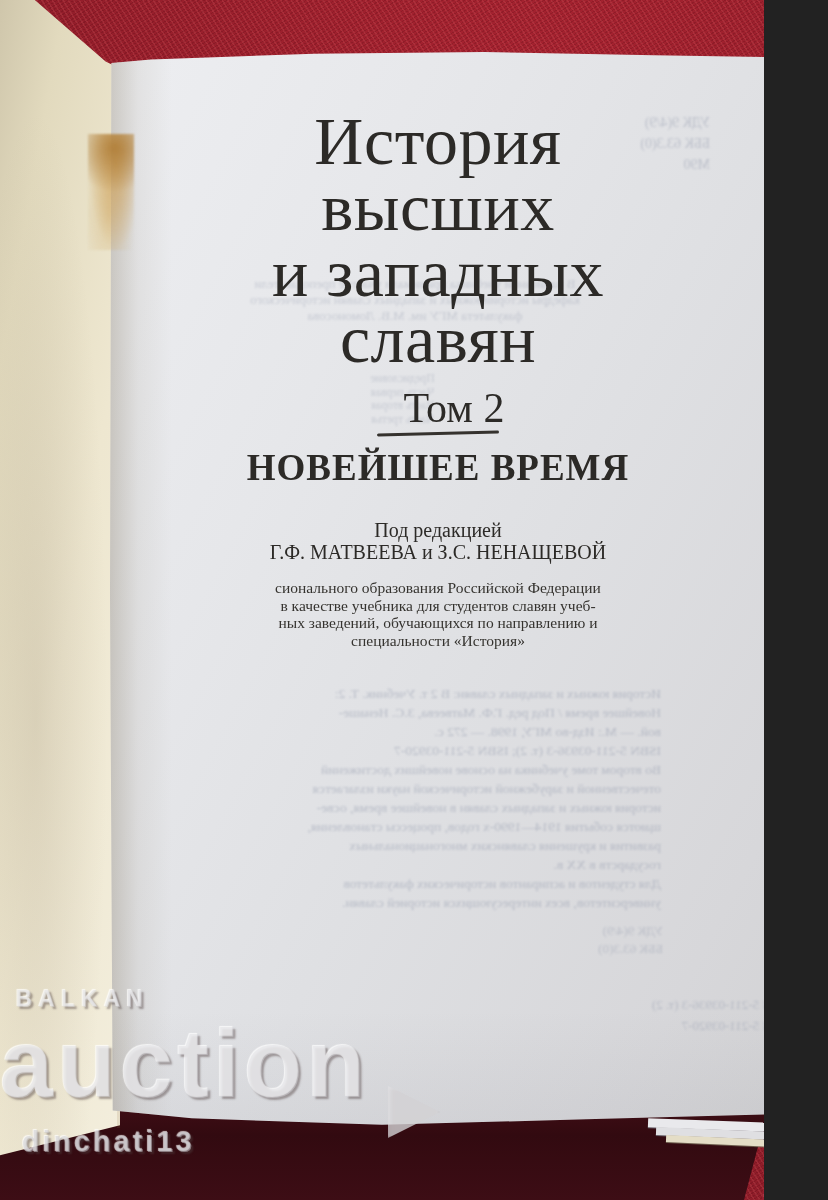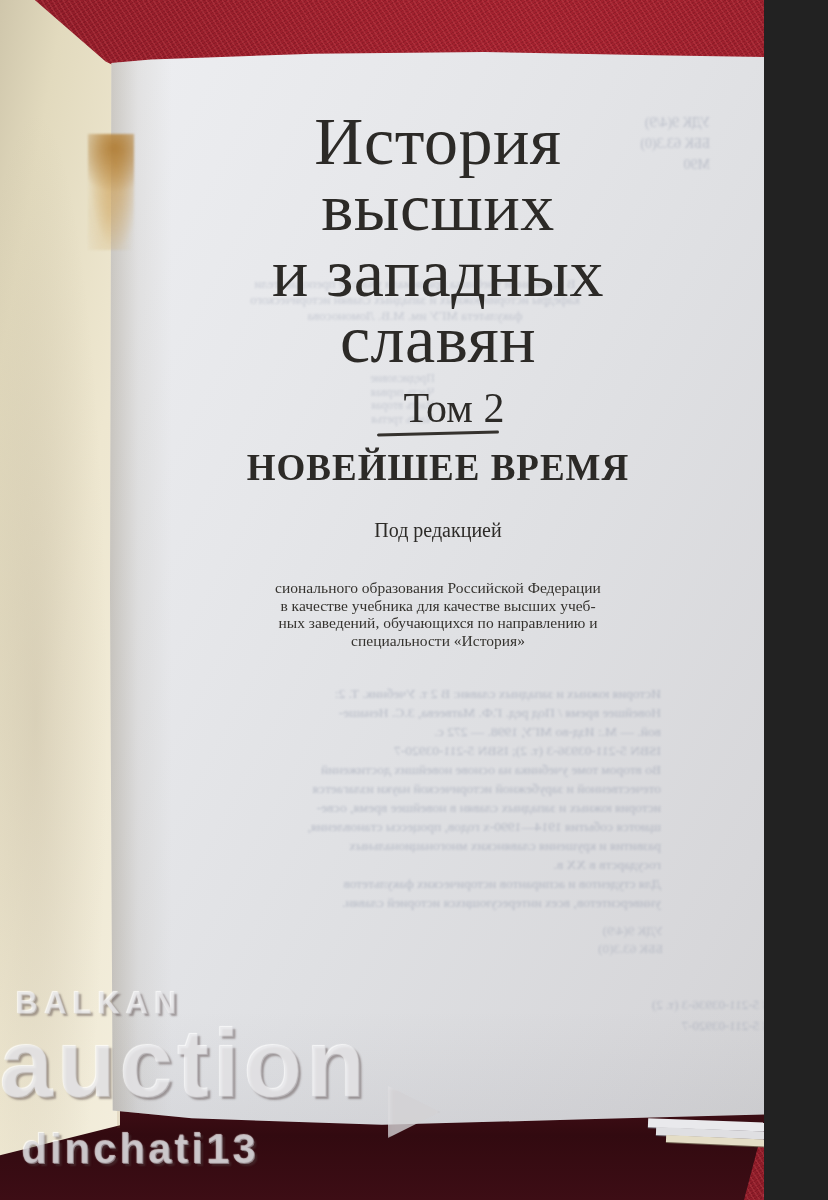--- a/index.html
+++ b/index.html
@@ -89,23 +89,23 @@
   .strip.s1{left:0;top:5px;width:148px;height:9px;background:#e9e9ec;transform:rotate(2.2deg);}
   .strip.s2{left:8px;top:14px;width:140px;height:8px;background:#dfdfe2;transform:rotate(2.4deg);}
   .strip.s3{left:18px;top:22px;width:130px;height:7px;background:#e4ddc6;transform:rotate(2.7deg);box-shadow:0 1px 0 rgba(120,110,90,0.8);}
   
   .wm{
     position:absolute;font-family:"Liberation Sans",sans-serif;font-weight:700;
     color:rgba(216,217,221,0.42);
     text-shadow:-1px -1px 1px rgba(255,255,255,0.75), 2px 2px 2px rgba(80,65,65,0.45);
     pointer-events:none;white-space:nowrap;
   }
-  .wm-balkan{left:16px;top:986px;font-size:31px;letter-spacing:6px;text-align:center;}
+  .wm-balkan{left:16px;top:986px;font-size:23px;letter-spacing:6px;text-align:center;}
   .wm-auction{left:0px;top:1016px;font-size:96px;letter-spacing:4px;line-height:1;}
-  .wm-dinchati{left:22px;top:1126px;font-size:42px;letter-spacing:3px;color:rgba(200,200,206,0.5);}
+  .wm-dinchati{left:22px;top:1126px;font-size:29px;letter-spacing:3px;color:rgba(200,200,206,0.5);}
   .wm-triangle{
     position:absolute;left:388px;top:1086px;width:52px;height:52px;
     background:rgba(219,220,224,0.5);
     clip-path:polygon(0 0,100% 50%,0 100%);
     filter:drop-shadow(-1px -1px 1px rgba(255,255,255,0.8)) drop-shadow(2px 2px 2px rgba(90,75,75,0.5));
   }
 </style>
 </head>
 <body>
 
@@ -165,25 +165,26 @@
         <div class="title-line">славян</div>
       </div>
 
     <div class="block volume">Том 2</div>
     <div class="volume-underline"></div>
 
     <div class="block subtitle">НОВЕЙШЕЕ ВРЕМЯ</div>
 
     <div class="block editors">
       <div>Под редакцией</div>
+      <div>Г.Ф. МАТВЕЕВА и З.С. НЕНАЩЕВОЙ</div>
     </div>
 
     <div class="block recommendation">
         <div class="rec-line">сионального образования Российской Федерации</div>
-        <div class="rec-line">в качестве учебника для качестве высших учеб-</div>
+        <div class="rec-line">в качестве учебника для студентов славян учеб-</div>
         <div class="rec-line">ных заведений, обучающихся по направлению и</div>
         <div class="rec-line">специальности «История»</div>
       </div>
 
   </div>
 
   <div class="stain"></div>
 
   <div class="page-stack">
     <div class="strip s1"></div>

